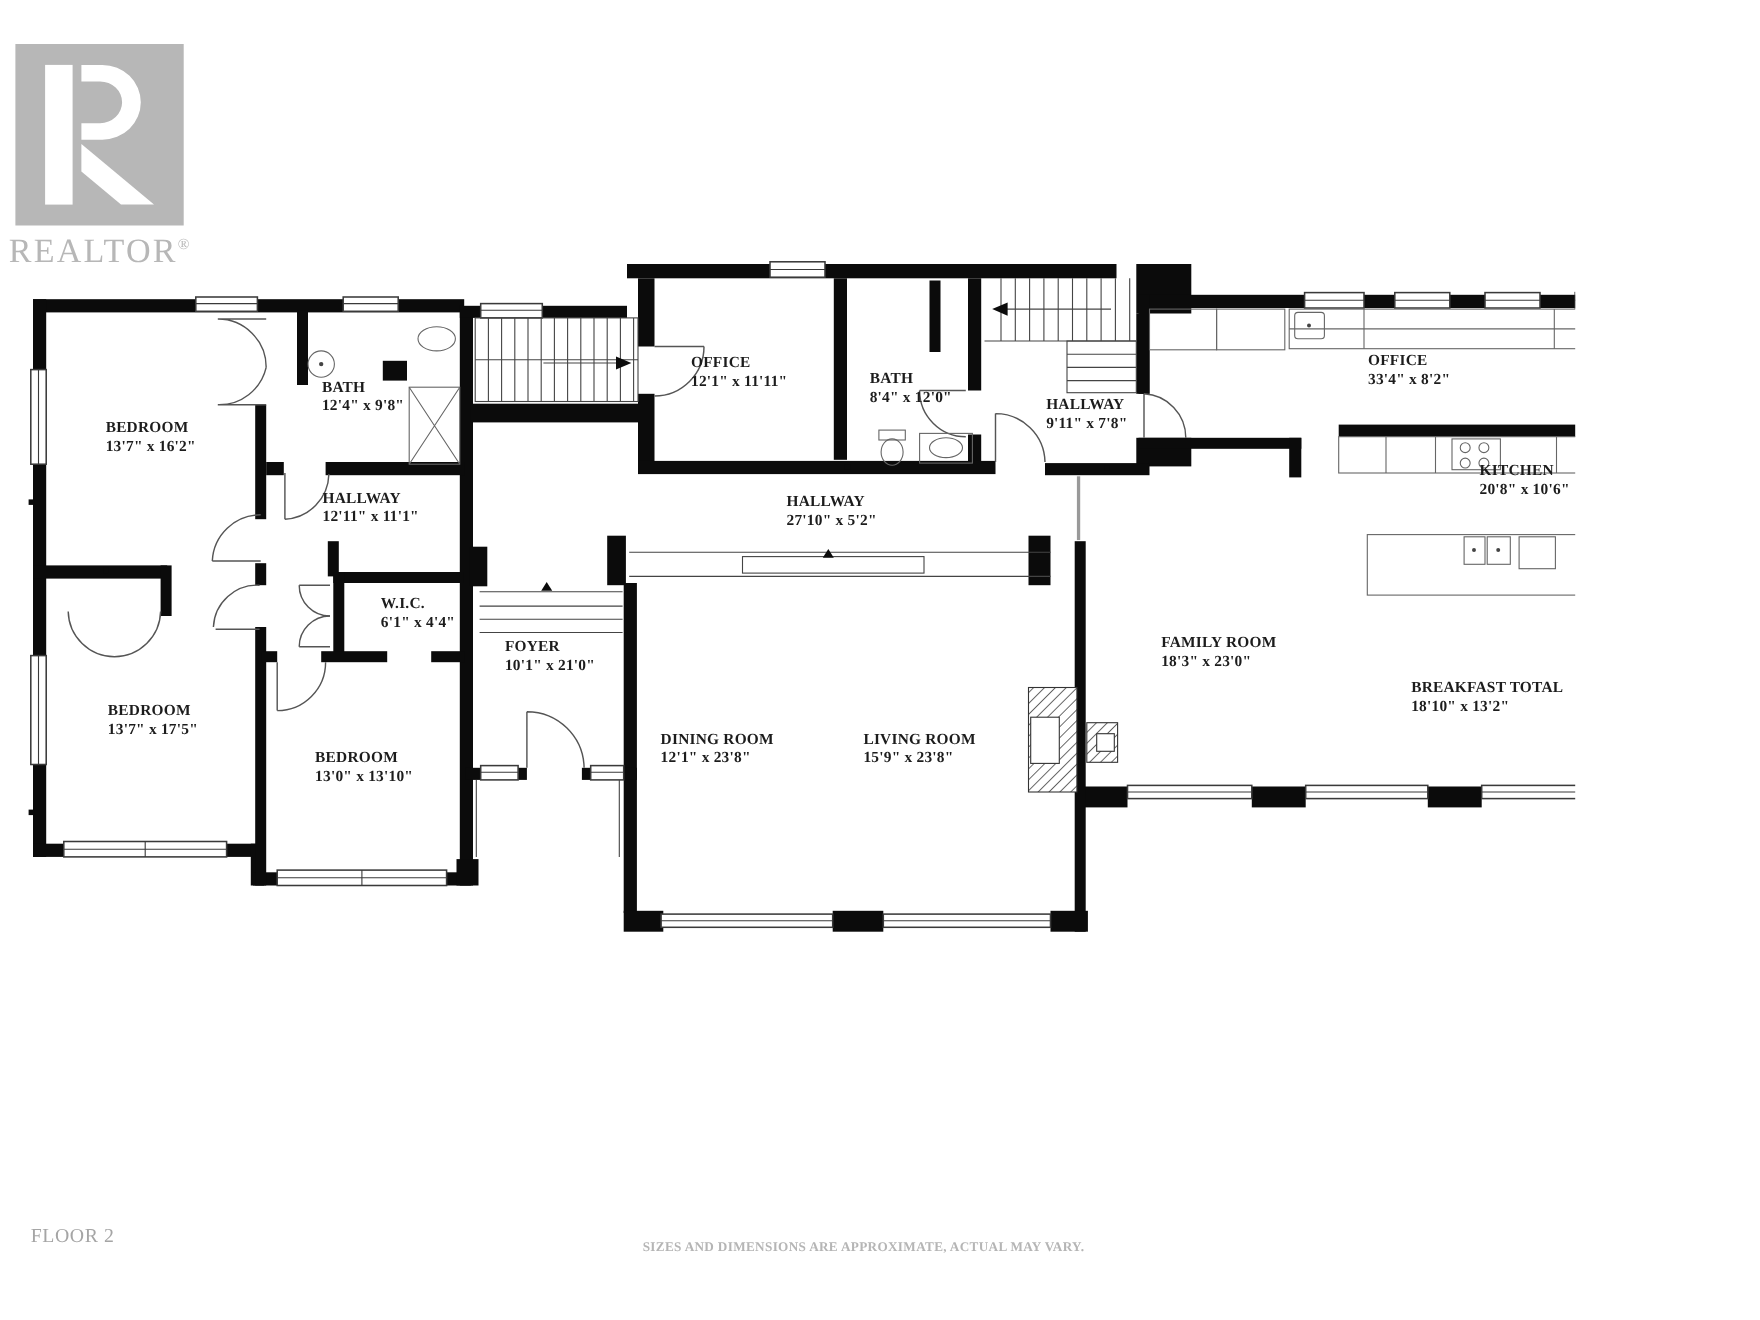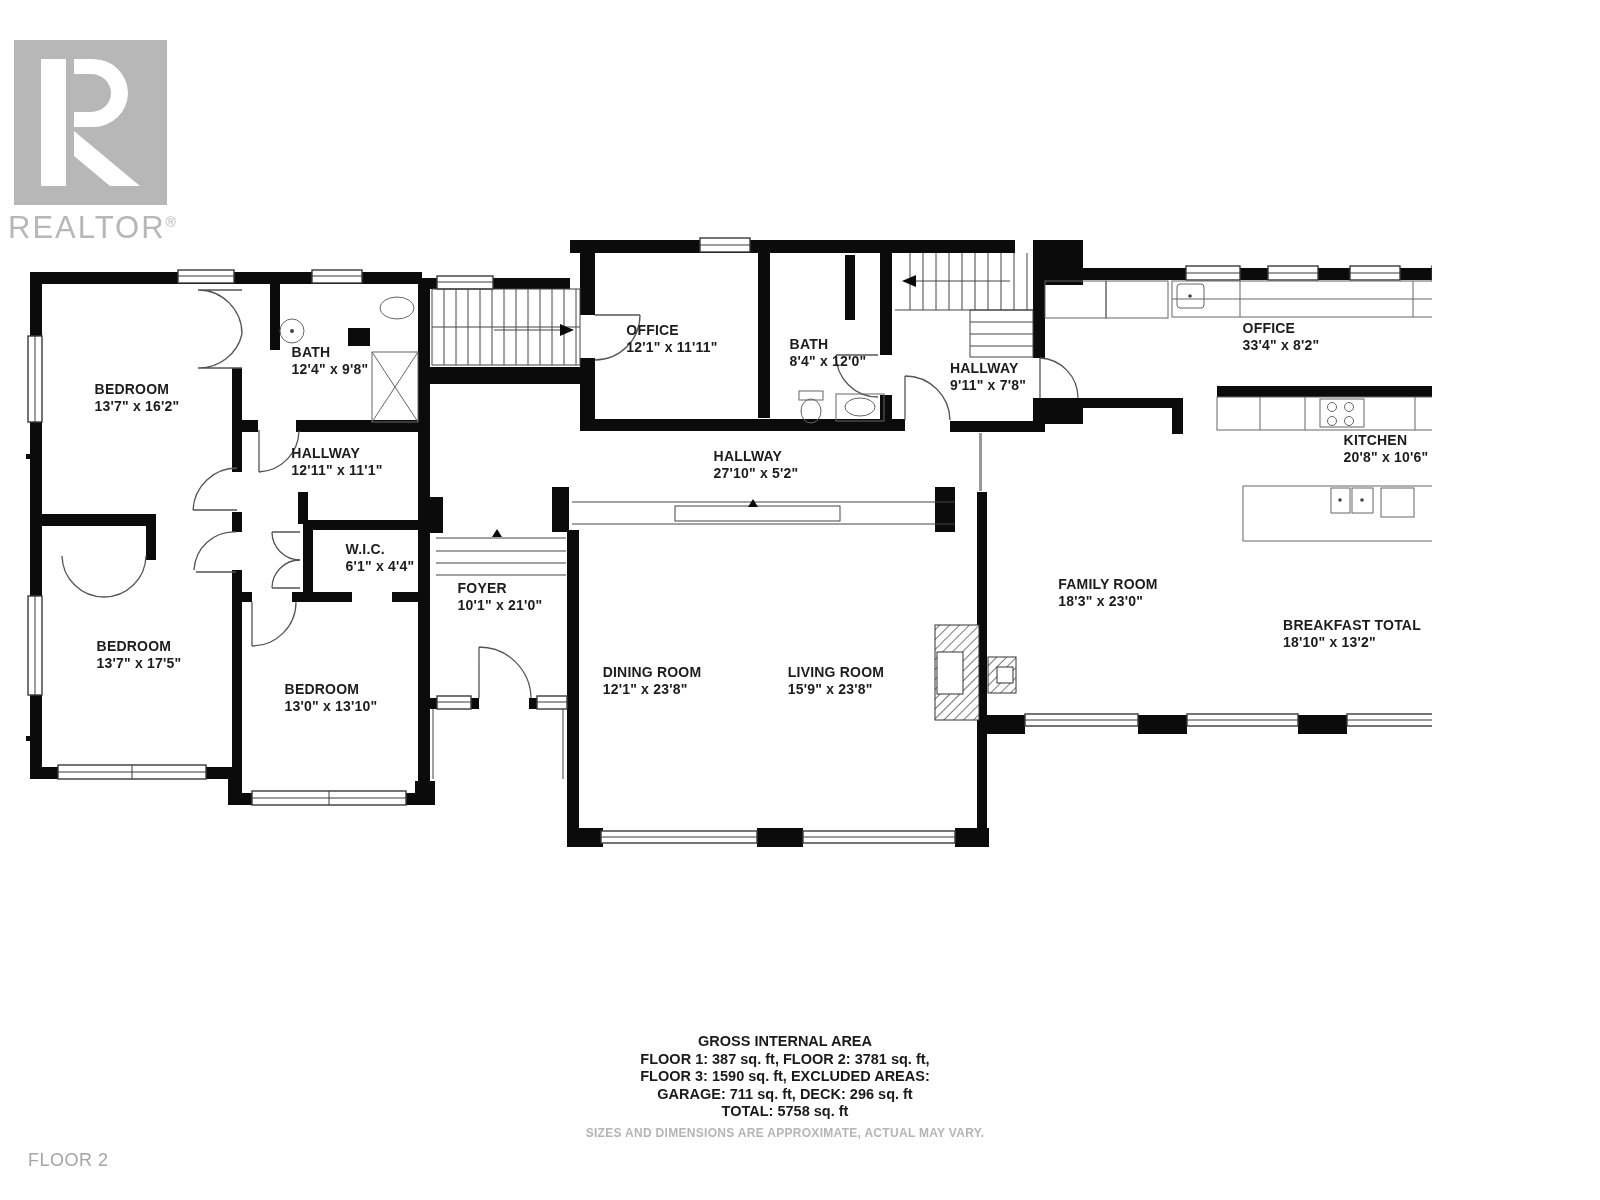--- a/index.html
+++ b/index.html
@@ -1,31 +1,31 @@
 <!DOCTYPE html>
 <html><head>
 <meta charset="utf-8">
 <style>
   html,body{margin:0;padding:0;background:#fff;}
   .page{position:relative;width:1432px;height:1200px;background:#fff;overflow:hidden;
-        font-family:Liberation Sans, sans-serif;}
+        font-family:Liberation Serif, serif;}
   .plan-svg{position:absolute;left:0;top:0;}
   .lbl{position:absolute;transform:translateX(-50%);text-align:left;color:#1c1c1c;
        font-weight:bold;font-size:14px;line-height:17px;letter-spacing:.2px;white-space:nowrap;}
   .lbl .dims{display:block;}
   .logo-block{position:absolute;left:14px;top:40px;width:153px;height:165px;background:#b7b7b7;}
   .logo-text{position:absolute;left:8px;top:210px;color:#b7b7b7;font-size:31px;
              letter-spacing:2px;font-weight:400;white-space:nowrap;}
   .logo-text sup{font-size:14px;}
   .summary{position:absolute;left:785px;top:1033px;transform:translateX(-50%);text-align:center;
            color:#1a1a1a;font-size:14.5px;font-weight:bold;line-height:17.5px;white-space:nowrap;}
   .disclaimer{position:absolute;left:785px;top:1126px;transform:translateX(-50%);
               color:#b5b5b5;font-size:12px;font-weight:bold;letter-spacing:.3px;white-space:nowrap;}
   .floor-label{position:absolute;left:28px;top:1113px;color:#a5a5a5;font-size:18px;
-               letter-spacing:.5px;margin-top:37px;}
+               letter-spacing:.5px;}
 </style>
 </head>
 <body>
 
 <div class="page">
 
   <div class="logo-block">
     <svg width="153" height="165" viewBox="0 0 153 165">
       <rect x="27" y="19" width="25" height="127" fill="#fff"></rect>
       <path d="M60 19 h19 a35 34 0 0 1 0 68 h-19 v-15 h17 a20 19 0 0 0 0-38 h-17 Z" fill="#fff"></path>
@@ -261,26 +261,19 @@
   <div class="lbl" style="left:139px;top:638px"><span>BEDROOM</span><span class="dims">13'7" x 17'5"</span></div>
   <div class="lbl" style="left:331px;top:681px"><span>BEDROOM</span><span class="dims">13'0" x 13'10"</span></div>
   <div class="lbl" style="left:500px;top:580px"><span>FOYER</span><span class="dims">10'1" x 21'0"</span></div>
   <div class="lbl" style="left:672px;top:322px"><span>OFFICE</span><span class="dims">12'1" x 11'11"</span></div>
   <div class="lbl" style="left:828px;top:336px"><span>BATH</span><span class="dims">8'4" x 12'0"</span></div>
   <div class="lbl" style="left:988px;top:360px"><span>HALLWAY</span><span class="dims">9'11" x 7'8"</span></div>
   <div class="lbl" style="left:756px;top:448px"><span>HALLWAY</span><span class="dims">27'10" x 5'2"</span></div>
   <div class="lbl" style="left:652px;top:664px"><span>DINING ROOM</span><span class="dims">12'1" x 23'8"</span></div>
   <div class="lbl" style="left:836px;top:664px"><span>LIVING ROOM</span><span class="dims">15'9" x 23'8"</span></div>
   <div class="lbl" style="left:1281px;top:320px"><span>OFFICE</span><span class="dims">33'4" x 8'2"</span></div>
-  <div class="lbl" style="left:1386px;top:432px"><span>KITCHEN</span><span class="dims">20'8" x 10'6"</span></div>
+  <div class="lbl" style="left:1386px;top:420px"><span>KITCHEN</span><span class="dims">20'8" x 10'6"</span></div>
   <div class="lbl" style="left:1108px;top:576px"><span>FAMILY ROOM</span><span class="dims">18'3" x 23'0"</span></div>
   <div class="lbl" style="left:1352px;top:617px"><span>BREAKFAST TOTAL</span><span class="dims">18'10" x 13'2"</span></div>
 
-  <div class="summary">
-    <div>GROSS INTERNAL AREA</div>
-    <div>FLOOR 1: 387 sq. ft, FLOOR 2: 3781 sq. ft,</div>
-    <div>FLOOR 3: 1590 sq. ft, EXCLUDED AREAS:</div>
-    <div>GARAGE: 711 sq. ft, DECK: 296 sq. ft</div>
-    <div>TOTAL: 5758 sq. ft</div>
-  </div>
   <div class="disclaimer">SIZES AND DIMENSIONS ARE APPROXIMATE, ACTUAL MAY VARY.</div>
   <div class="floor-label">FLOOR 2</div>
 </div>
 
 </body></html>

